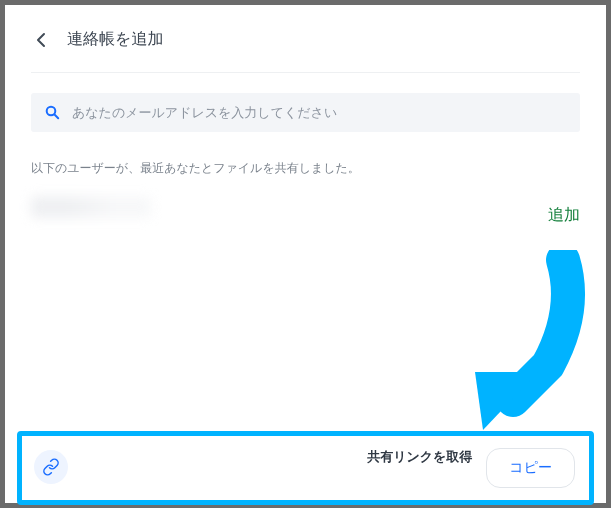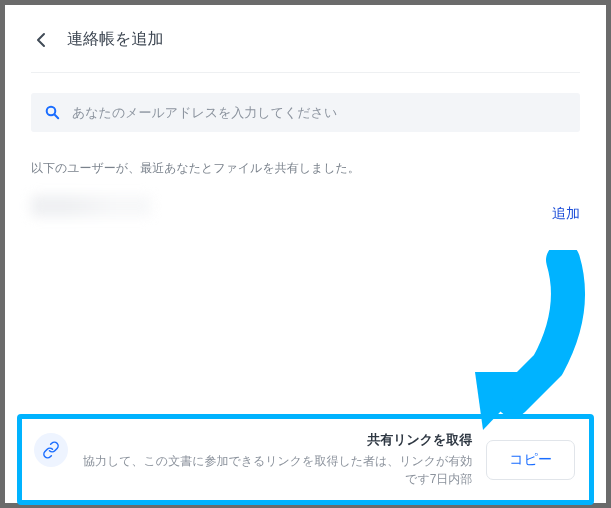--- a/index.html
+++ b/index.html
@@ -84,22 +84,22 @@
     }
     .user-info {
       filter: blur(6px);
       opacity: 0.6;
       width: 120px;
       height: 22px;
       background: linear-gradient(90deg, #e4e6ea 30%, #f2f3f5 70%);
       border-radius: 2px;
     }
     .add-link {
-      color: #1d4ed8;
-      font-size: 14px;
+      color: #15803d;
+      font-size: 16px;
       cursor: pointer;
       margin-top: 17px;
     }
     .spacer { flex: 1; }
     .highlight-box {
       border: 5px solid #00b3ff;
       border-radius: 4px;
       margin-left: -14px;
       margin-right: -14px;
       margin-bottom: -2px;
@@ -137,21 +137,21 @@
       font-size: 12px;
       color: #8b929c;
       line-height: 1.5;
     }
     .copy-btn {
       border: 1px solid #e1e5ea;
       background: #ffffff;
       color: #1a6dff;
       padding: 10px 22px;
       font-size: 14px;
-      border-radius: 7px;
+      border-radius: 14px;
       cursor: pointer;
       flex-shrink: 0;
       align-self: center;
     }
     .arrow {
       position: absolute;
       width: 160px;
       height: 180px;
       right: 18px;
       top: 250px;
@@ -195,21 +195,20 @@
 
   <div class="highlight-box">
     <div class="link-icon-wrap">
       <svg width="18" height="18" viewBox="0 0 24 24" fill="none">
         <path d="M10 13a5 5 0 0 0 7.07 0l3-3a5 5 0 0 0-7.07-7.07l-1.5 1.5" stroke="currentColor" stroke-width="2" stroke-linecap="round" stroke-linejoin="round"></path>
         <path d="M14 11a5 5 0 0 0-7.07 0l-3 3a5 5 0 0 0 7.07 7.07l1.5-1.5" stroke="currentColor" stroke-width="2" stroke-linecap="round" stroke-linejoin="round"></path>
       </svg>
     </div>
     <div class="link-text">
       <div class="link-title">共有リンクを取得</div>
-      <div class="link-desc">協力して、この文書に参加できるリンクを取得した者は、リンクが有効です7日内部</div>
     </div>
     <button class="copy-btn">コピー</button>
   </div>
 
 </div>
 
 <svg class="arrow" viewBox="0 0 160 180">
   <defs>
     <filter id="none"></filter>
   </defs>

